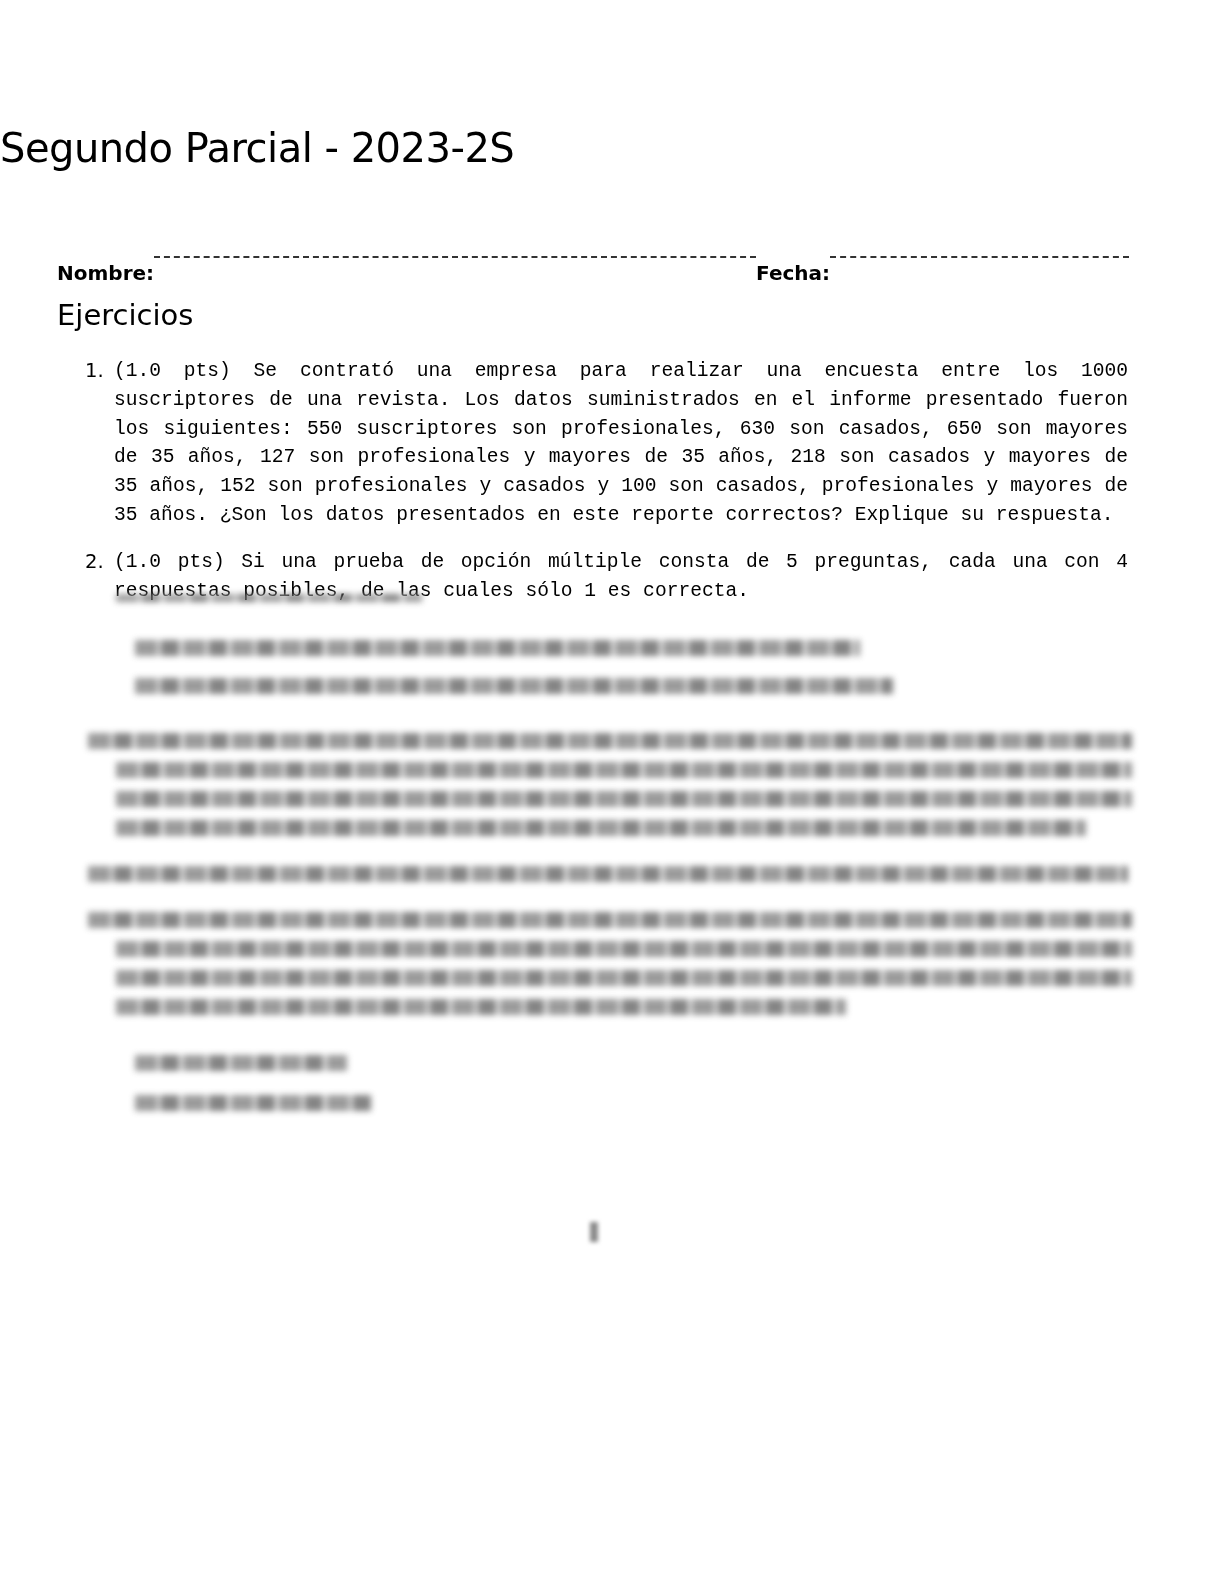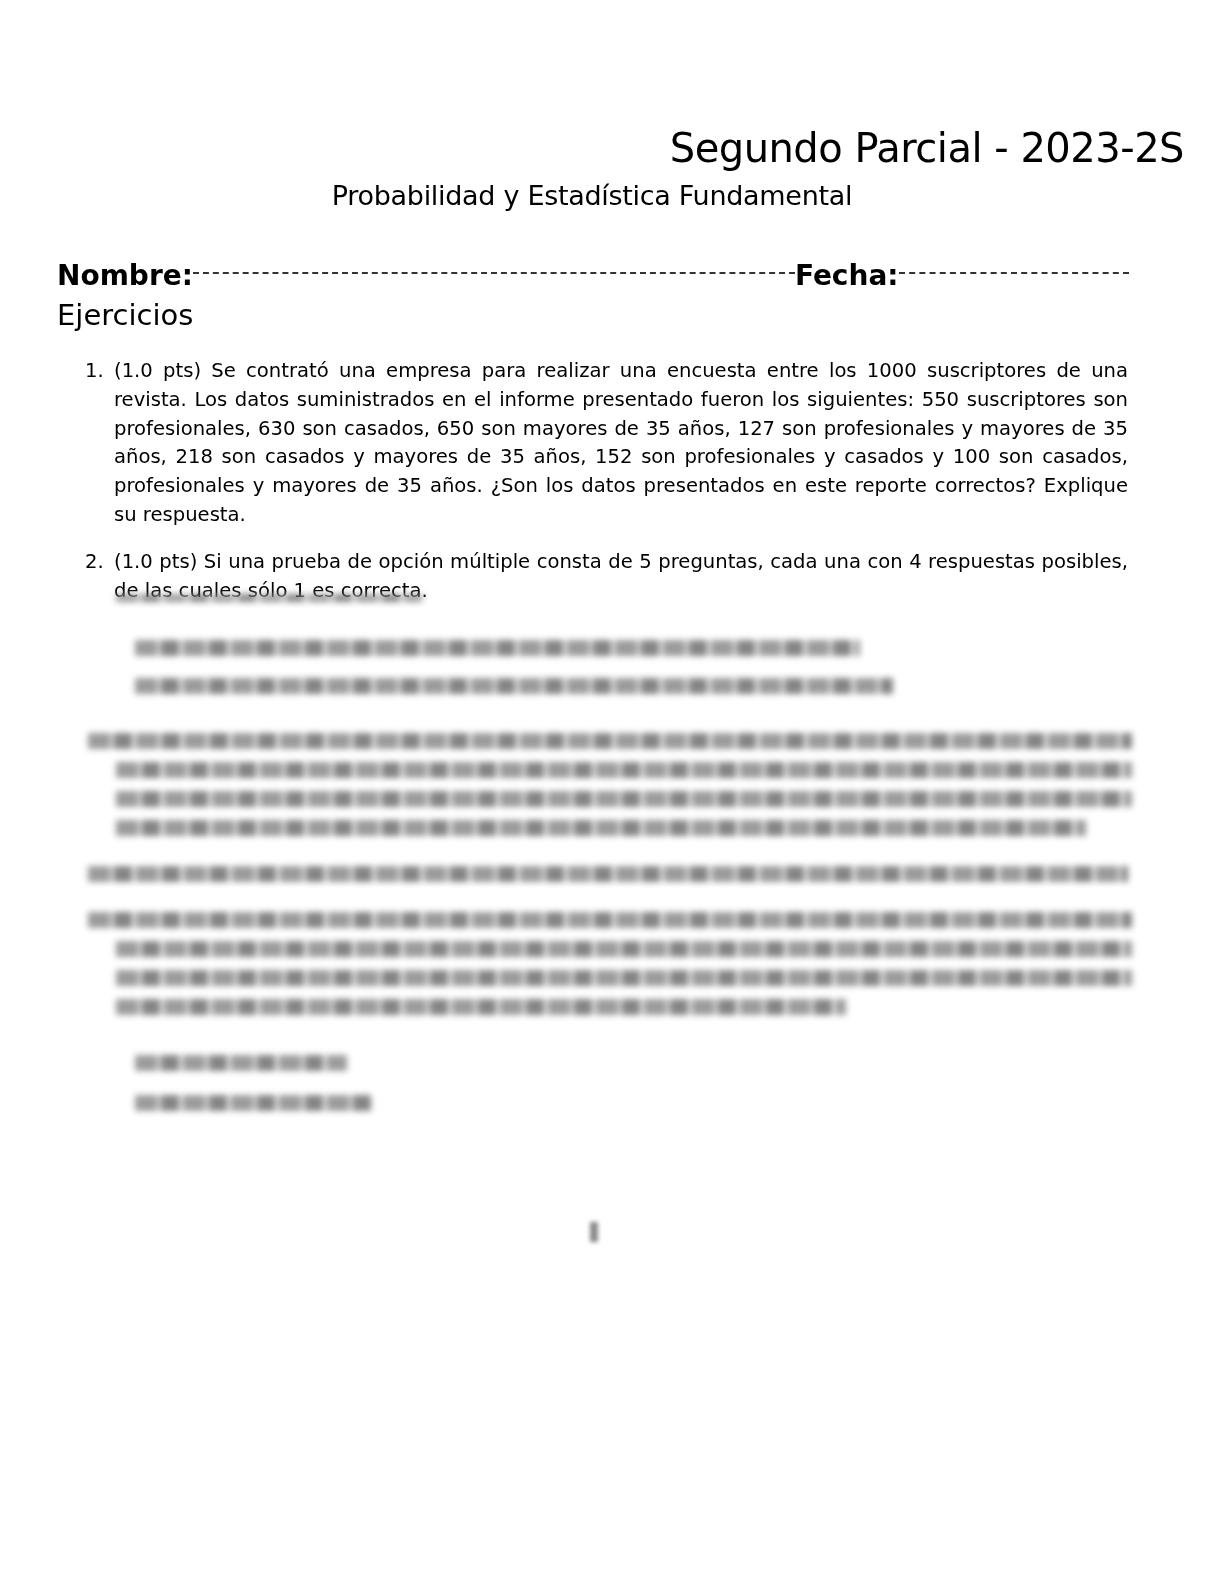--- a/index.html
+++ b/index.html
@@ -1,42 +1,41 @@
 <!DOCTYPE html>
 <html><head>
   <meta charset="utf-8">
   <style>
     html, body { margin: 0; padding: 0; background: #ffffff; }
     body { width: 1224px; height: 1584px; position: relative; overflow: hidden; color: #000; font-family: "DejaVu Sans", sans-serif; }
     .page { position: absolute; left: 0; top: 0; width: 1224px; height: 1584px; }
-    .title { position: absolute; top: 125px; left: 0; width: 1184px; text-align: right; font-size: 40px; letter-spacing: -0.5px; }
+    .title { position: absolute; top: 125px; left: 0; width: 1184px; text-align: left; font-size: 40px; letter-spacing: -0.5px; }
     .subtitle { position: absolute; top: 180px; left: 0; width: 1184px; text-align: center; font-size: 27px; letter-spacing: -0.3px; }
-    .field-row { position: absolute; top: 256px; left: 57px; width: 1072px; height: 40px; display: flex; align-items: center; font-weight: bold; font-size: 28px; }
+    .field-row { position: absolute; top: 256px; left: 57px; width: 1072px; height: 40px; display: flex; align-items: flex-start; font-weight: bold; font-size: 20px; }
     .field-label { white-space: nowrap; line-height: 34px; }
     .dash-line { border-bottom: 2px dashed #333; height: 0; margin-bottom: 7px; }
     .dash-nombre { flex: 0 0 602px; }
     .dash-fecha { flex: 1 1 auto; }
     .section-heading { position: absolute; top: 298px; left: 57px; font-weight: normal; font-size: 29px; }
     .exercise { position: absolute; left: 85px; width: 1043px; font-size: 19.6px; line-height: 28.8px; text-align: justify; }
     .ex-num { position: absolute; left: 0; top: 0; }
-    .ex-body { margin-left: 29px; }
+    .ex-body { margin-left: 29px; font-family: Liberation Mono, monospace; }
     .ex1 { top: 357px; }
     .ex2 { top: 548px; height: 54px; overflow: hidden; }
     .ex2 .ex-body { text-align: justify; }
     .blurred { position: absolute; filter: blur(3px); }
     .blur-line { position: absolute; height: 16px; background: repeating-linear-gradient(90deg, #8a8a8a 0 22px, #d4d4d4 22px 26px, #6f6f6f 26px 44px, #e6e6e6 44px 48px); opacity: 0.85; }
     .page-number { position: absolute; top: 1222px; left: 590px; width: 8px; height: 20px; background: #8a8a8a; filter: blur(2px); }
   </style>
 </head>
 <body>
 
 <div class="page">
 
   <div class="title">Segundo Parcial - 2023-2S</div>
-  <div class="subtitle">Probabilidad y Estadística Fundamental</div>
 
   <div class="field-row">
     <span class="field-label">Nombre:</span>
     <span class="dash-line dash-nombre"></span>
     <span class="field-label" style="">Fecha:</span>
     <span class="dash-line dash-fecha"></span>
   </div>
 
   <div class="section-heading">Ejercicios</div>
 

